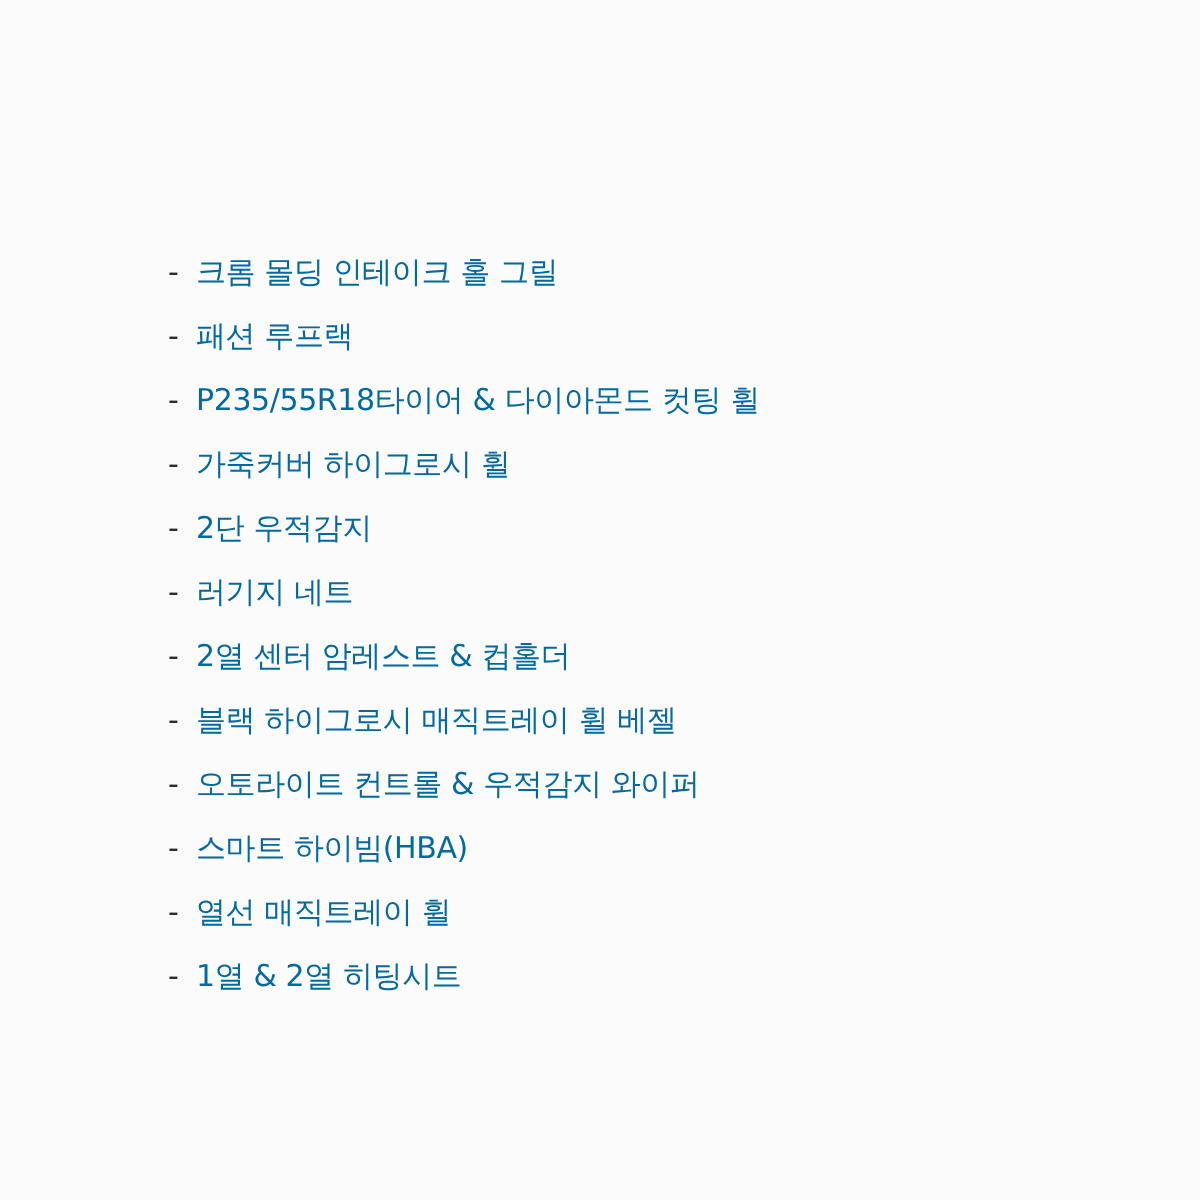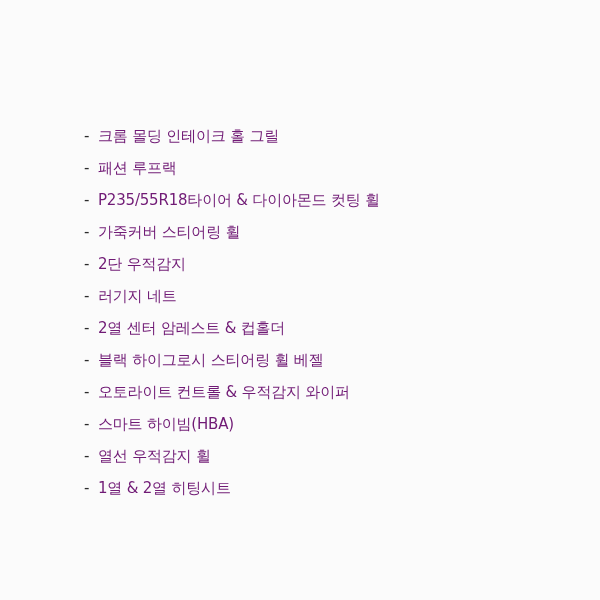--- a/index.html
+++ b/index.html
@@ -44,21 +44,21 @@
   }
   .bullet-dash {
     flex: 0 0 auto;
     width: 14px;
     color: #2b2b2b;
     font-size: 15px;
     line-height: 20px;
   }
   .feature-text {
     flex: 1 1 auto;
-    color: #701a75;
+    color: #0369a1;
   }
 </style>
 </head>
 <body>
 
 <div class="page">
   <ul class="feature-list">
     <li class="feature-item">
       <span class="bullet-dash">-</span>
       <span class="feature-text">크롬 몰딩 인테이크 홀 그릴</span>
@@ -66,48 +66,48 @@
     <li class="feature-item">
       <span class="bullet-dash">-</span>
       <span class="feature-text">패션 루프랙</span>
     </li>
     <li class="feature-item">
       <span class="bullet-dash">-</span>
       <span class="feature-text">P235/55R18타이어 &amp; 다이아몬드 컷팅 휠</span>
     </li>
     <li class="feature-item">
       <span class="bullet-dash">-</span>
-      <span class="feature-text">가죽커버 스티어링 휠</span>
+      <span class="feature-text">가죽커버 하이그로시 휠</span>
     </li>
     <li class="feature-item">
       <span class="bullet-dash">-</span>
       <span class="feature-text">2단 우적감지</span>
     </li>
     <li class="feature-item">
       <span class="bullet-dash">-</span>
       <span class="feature-text">러기지 네트</span>
     </li>
     <li class="feature-item">
       <span class="bullet-dash">-</span>
       <span class="feature-text">2열 센터 암레스트 &amp; 컵홀더</span>
     </li>
     <li class="feature-item">
       <span class="bullet-dash">-</span>
-      <span class="feature-text">블랙 하이그로시 스티어링 휠 베젤</span>
+      <span class="feature-text">블랙 하이그로시 매직트레이 휠 베젤</span>
     </li>
     <li class="feature-item">
       <span class="bullet-dash">-</span>
       <span class="feature-text">오토라이트 컨트롤 &amp; 우적감지 와이퍼</span>
     </li>
     <li class="feature-item">
       <span class="bullet-dash">-</span>
       <span class="feature-text">스마트 하이빔(HBA)</span>
     </li>
     <li class="feature-item">
       <span class="bullet-dash">-</span>
-      <span class="feature-text">열선 우적감지 휠</span>
+      <span class="feature-text">열선 매직트레이 휠</span>
     </li>
     <li class="feature-item">
       <span class="bullet-dash">-</span>
       <span class="feature-text">1열 &amp; 2열 히팅시트</span>
     </li>
   </ul>
 </div>
 
 </body></html>

